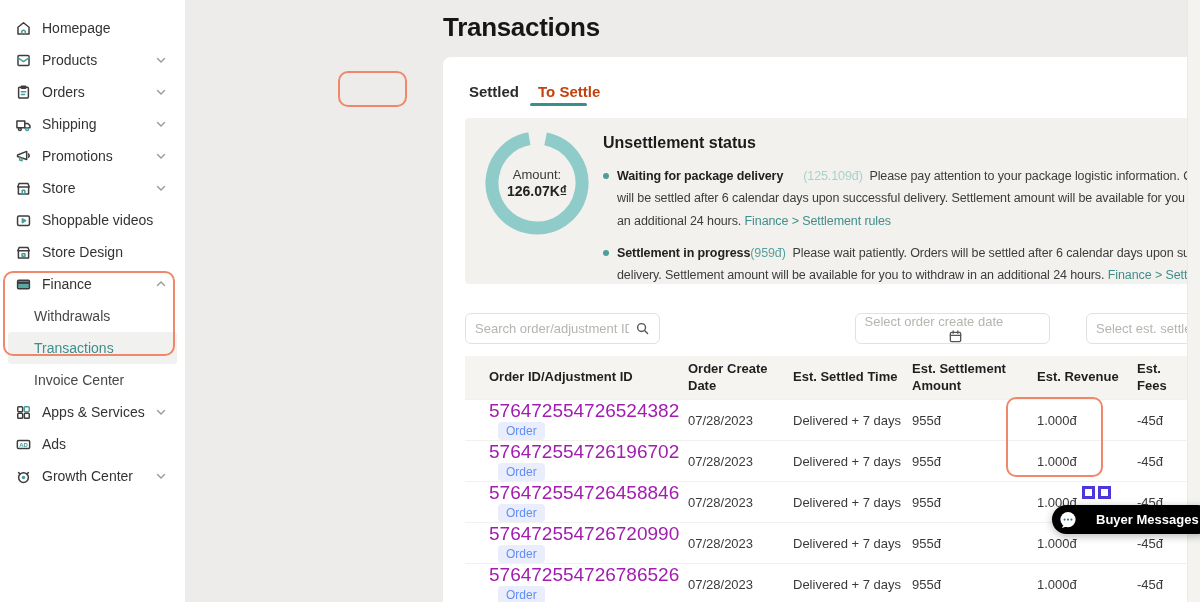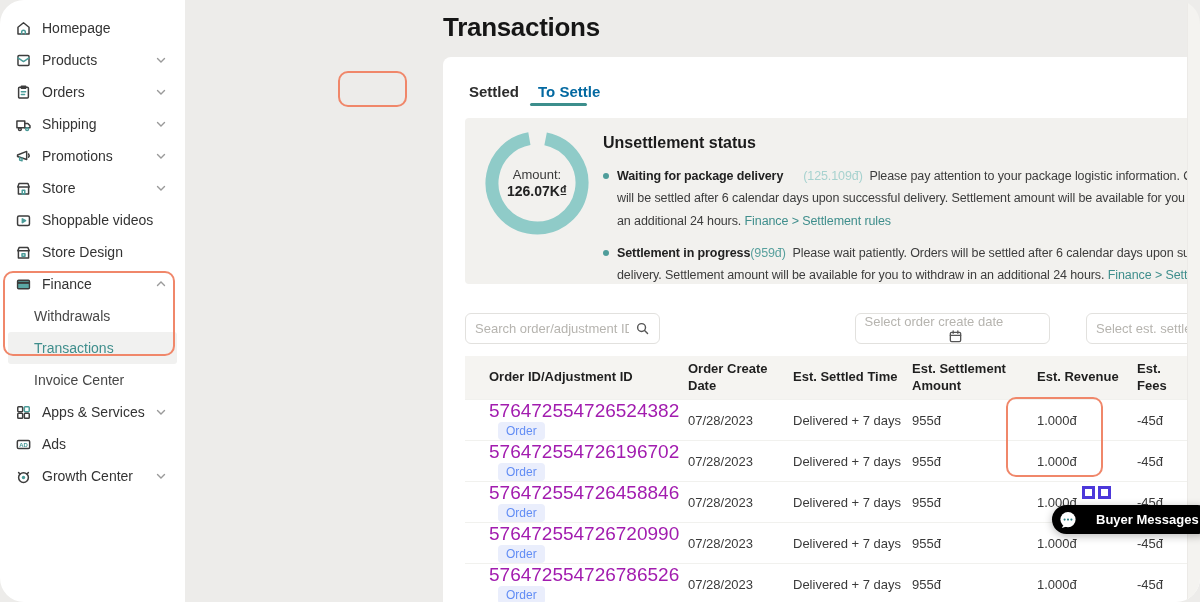--- a/index.html
+++ b/index.html
@@ -1,21 +1,20 @@
 <!DOCTYPE html>
 <html><head>
 <meta charset="utf-8">
 <style>
   * { margin:0; padding:0; box-sizing:border-box; }
   html,body { background:#edecea; }
   #screen {
     position:relative; width:1200px; height:602px; overflow:hidden;
     font-family:"Liberation Sans", sans-serif; color:#333;
     background:#edecea;
-    border-radius:24px;
   }
   .tex {
     background-image:
       repeating-linear-gradient(45deg, rgba(0,0,0,.016) 0 5px, rgba(0,0,0,0) 5px 10px),
       repeating-linear-gradient(135deg, rgba(0,0,0,.016) 0 5px, rgba(0,0,0,0) 5px 10px);
   }
   
   .sidebar {
     position:absolute; left:0; top:0; width:185px; height:602px;
     background:#ffffff; padding-top:12px; z-index:2;
@@ -32,21 +31,21 @@
   
   .main { position:absolute; left:185px; top:0; right:0; bottom:0; }
   .page-title { position:absolute; left:258px; top:12px; font-size:26px; font-weight:700; color:#161616; letter-spacing:-0.3px; }
   .card {
     position:absolute; left:258px; top:57px; width:864px; height:545px;
     background:#ffffff; border-radius:8px 8px 0 0; overflow:hidden;
   }
   
   .tabs { position:absolute; left:25px; top:24px; display:flex; gap:17px; }
   .tab { font-size:15px; font-weight:600; color:#2b2b2b; padding:2px 1px; cursor:pointer; }
-  .tab.active { color:#0369a1; }
+  .tab.active { color:#c2410c; }
   .tab-underline { position:absolute; left:87px; top:46px; width:57px; height:3px; background:#3c8e8c; border-radius:2px; }
   
   .panel {
     position:absolute; left:22px; top:61px; width:820px; height:166px;
     background:#f2f1ee; border-radius:4px;
   }
   .donut { position:absolute; left:20px; top:13px; width:104px; height:104px; }
   .donut-center {
     position:absolute; inset:0; display:flex; flex-direction:column; align-items:center; justify-content:center; gap:1px;
   }

